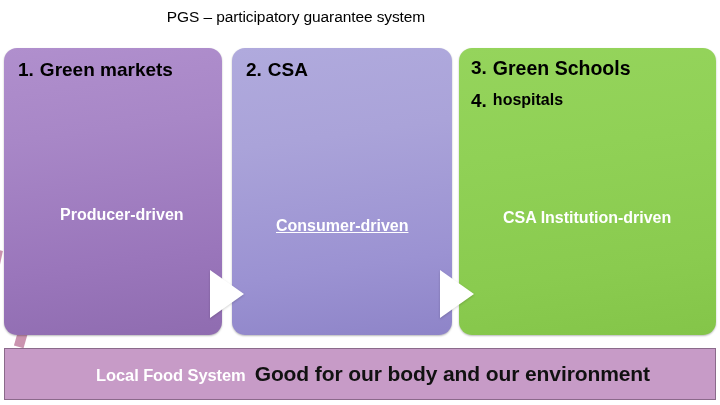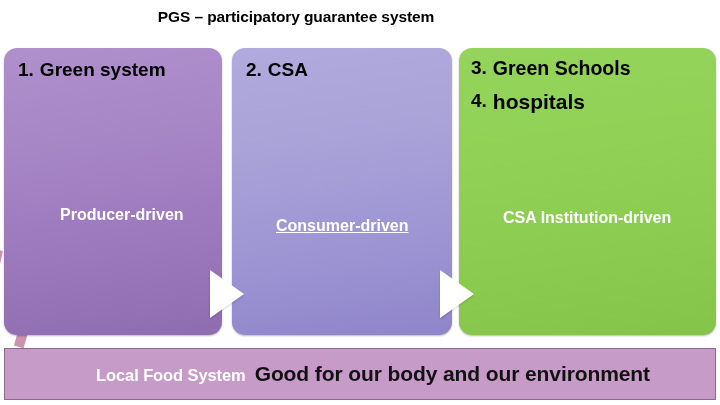--- a/index.html
+++ b/index.html
@@ -24,21 +24,21 @@
   }
 
   
   #title {
     position: absolute;
     left: 0;
     top: 8px;
     width: 592px;
     text-align: center;
     font-size: 15.5px;
-    font-weight: bold;
+    font-weight: normal;
     color: #000000;
     letter-spacing: -0.1px;
   }
 
   
   .ribbon {
     position: absolute;
     background: #c58aa8;
     opacity: 0.92;
   }
@@ -115,21 +115,21 @@
     white-space: nowrap;
   }
   .item-text {
     font-size: 19px;
     font-weight: bold;
     color: #000;
     line-height: 1.08;
   }
   #item-4 { margin-top: 12px; }
   #item-4 .item-num { font-size: 19px; }
-  #item-4 .item-text { font-size: 21px; }
+  #item-4 .item-text { font-size: 16px; }
   #item-3 .item-text { font-size: 19.5px; }
 
   .driver {
     position: absolute;
     left: 56px;
     top: 157px;
     font-size: 16px;
     font-weight: bold;
     color: #ffffff;
     line-height: 1.28;
@@ -195,21 +195,21 @@
   <div id="title">PGS – participatory guarantee system</div>
 
   <div class="ribbon" id="ribbon-a"></div>
   <div class="ribbon" id="ribbon-b"></div>
 
   <div class="panel" id="panel-1">
     <div class="shadow-edge"></div>
     <div class="panel-head">
       <div class="item" id="item-1">
         <span class="item-num">1.</span>
-        <span class="item-text">Green system</span>
+        <span class="item-text">Green markets</span>
       </div>
     </div>
     <div class="driver">Producer-driven</div>
   </div>
 
   <div class="panel" id="panel-2">
     <div class="shadow-edge"></div>
     <div class="panel-head">
       <div class="item" id="item-2">
         <span class="item-num">2.</span>

